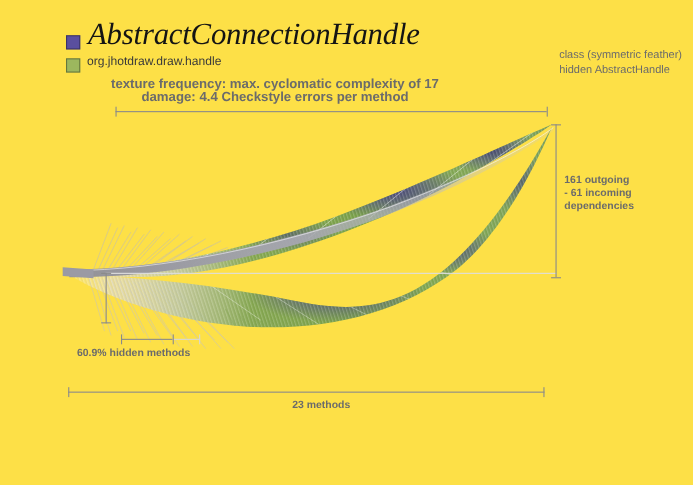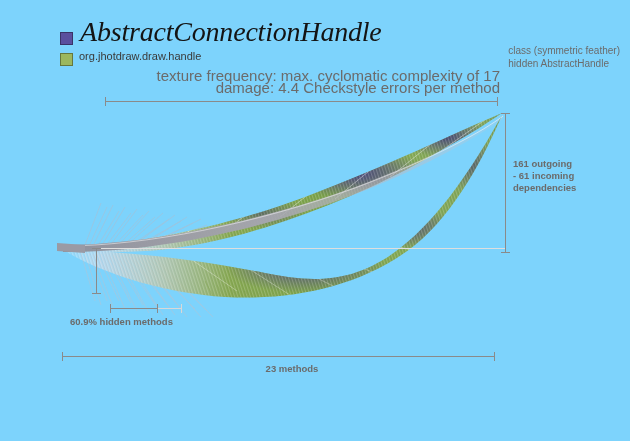--- a/index.html
+++ b/index.html
@@ -1,36 +1,36 @@
 <!DOCTYPE html>
 <html><head>
 <meta charset="utf-8">
 <style>
   html,body{margin:0;padding:0;background:#fff;}
   body{width:630px;height:441px;overflow:hidden;
        font-family:"Liberation Sans", sans-serif;
        color:#555;background:#fefefe;}
-  #stage{position:relative;width:630px;height:441px;background:#7dd3fc;}
+  #stage{position:relative;width:630px;height:441px;background:#fde047;}
 
   
   .swatch{position:absolute;width:11px;height:11px;border:1px solid rgba(0,0,0,.35);}
   #sw-class{left:60px;top:32px;background:#5a4f9e;}
   #sw-pkg{left:60px;top:53px;background:#9cb75e;}
 
   #class-title{position:absolute;left:80px;top:16px;
       font-family:"Liberation Serif", serif;font-style:italic;
       font-size:28px;color:#141414;letter-spacing:-.2px;white-space:nowrap;}
   #pkg-name{position:absolute;left:79px;top:50px;font-size:11px;color:#3a3a3a;
       white-space:nowrap;}
 
   #class-note{position:absolute;right:10px;top:45px;text-align:left;
       font-size:10px;line-height:12.5px;color:#6b6b6b;white-space:nowrap;}
 
-  #texture-note{position:absolute;left:0;right:0;top:70px;text-align:right;
-      font-size:15px;line-height:12px;color:#6b6b6b;}
+  #texture-note{position:absolute;left:0;right:0;top:70px;text-align:center;
+      font-size:12px;line-height:12px;color:#6b6b6b;font-weight:bold;}
   #texture-note span{display:block;}
   
   #texture-note{padding-right:130px;}
 
   
   .hbar{position:absolute;height:1px;background:#8a8a8a;}
   .vbar{position:absolute;width:1px;background:#8a8a8a;}
   .tick-v{position:absolute;width:1px;height:9px;background:#8a8a8a;}
   .tick-h{position:absolute;height:1px;width:9px;background:#8a8a8a;}
   .faint{background:#d8d8d8;}

